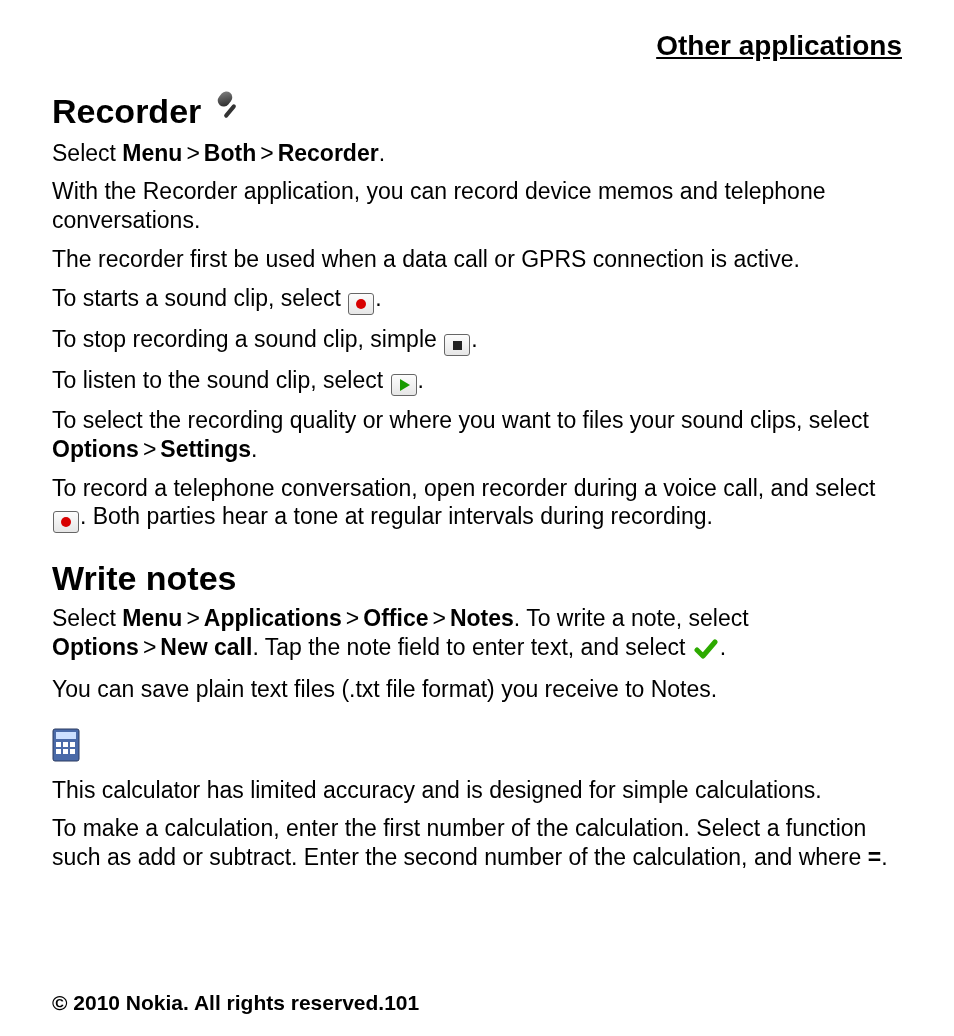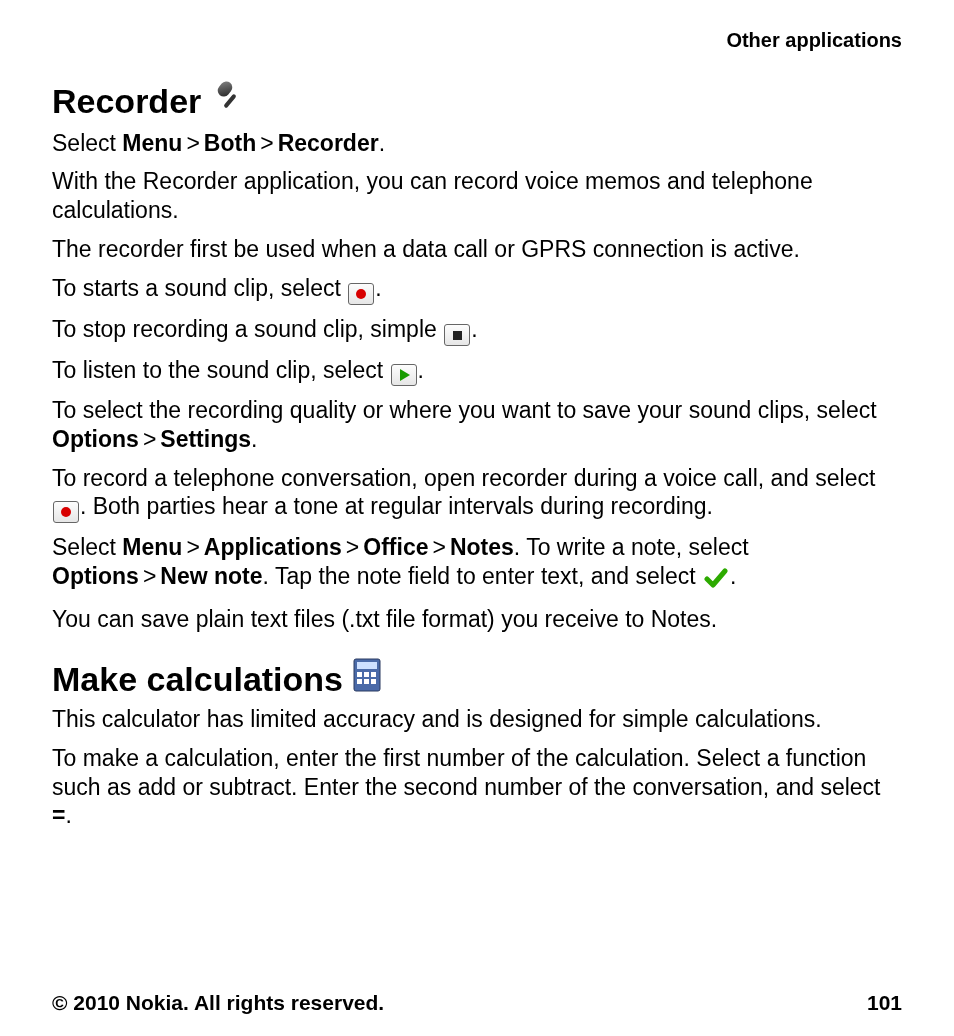--- a/index.html
+++ b/index.html
@@ -14,22 +14,23 @@
     height: 1036px;
     box-sizing: border-box;
     padding: 28px 52px 20px 52px;
     position: relative;
     font-size: 23px;
     line-height: 1.25;
   }
   .section-header {
     text-align: right;
     font-weight: bold;
-    font-size: 20px;
+    font-size: 28px;
     margin-bottom: 20px;
+    text-decoration: underline;
   }
   p {
     margin: 0 0 10px 0;
   }
   h2 {
     font-size: 34px;
     font-weight: bold;
     margin: 24px 0 4px 0;
     display: flex;
     align-items: center;
@@ -64,21 +65,21 @@
   }
   .check {
     display:inline-block; vertical-align:-4px; margin:0 2px;
   }
   .footer {
     position: absolute;
     bottom: 20px;
     left: 52px;
     right: 52px;
     display: flex;
-    justify-content: space-between;
+    justify-content: flex-start;
     font-weight: bold;
     font-size: 21px;
   }
   .mic-icon { display:inline-block; vertical-align:-6px; }
   .calc-icon { display:inline-block; vertical-align:-4px; }
 </style>
 </head>
 <body>
 
 <div class="page">
@@ -99,21 +100,21 @@
         <rect x="8" y="4" width="12" height="16" rx="6" transform="rotate(40 14 12)" fill="url(#mg)"></rect>
         <rect x="17" y="16" width="4" height="16" rx="2" transform="rotate(40 19 24)" fill="#333"></rect>
       </svg>
     </span>
   </h2>
 
   <p>
     <span>Select </span><b>Menu</b><span class="gt">&gt;</span><b>Both</b><span class="gt">&gt;</span><b>Recorder</b><span>.</span>
   </p>
 
-  <p>With the Recorder application, you can record voice memos and telephone calculations.</p>
+  <p>With the Recorder application, you can record device memos and telephone conversations.</p>
   <p>The recorder first be used when a data call or GPRS connection is active.</p>
 
   <p>
     <span>To starts a sound clip, select </span><span class="icon-btn">
         <span class="dot-red"></span>
       </span><span>.</span>
   </p>
 
   <p>
     <span>To stop recording a sound clip, simple </span><span class="icon-btn">
@@ -121,61 +122,63 @@
       </span><span>.</span>
   </p>
 
   <p>
     <span>To listen to the sound clip, select </span><span class="icon-btn">
         <span class="tri-green"></span>
       </span><span>.</span>
   </p>
 
   <p>
-    <span>To select the recording quality or where you want to save your sound clips, select </span><b>Options</b><span class="gt">&gt;</span><b>Settings</b><span>.</span>
+    <span>To select the recording quality or where you want to files your sound clips, select </span><b>Options</b><span class="gt">&gt;</span><b>Settings</b><span>.</span>
   </p>
 
   <p>
     <span>To record a telephone conversation, open recorder during a voice call, and select </span><span class="icon-btn">
         <span class="dot-red"></span>
       </span><span>. Both parties hear a tone at regular intervals during recording.</span>
   </p>
 
+  <h2>
+    <span>Write notes</span>
+  </h2>
 
   <p>
-    <span>Select </span><b>Menu</b><span class="gt">&gt;</span><b>Applications</b><span class="gt">&gt;</span><b>Office</b><span class="gt">&gt;</span><b>Notes</b><span>. To write a note, select </span><b>Options</b><span class="gt">&gt;</span><b>New note</b><span>. Tap the note field to enter text, and select </span><span class="check"><svg width="24" height="20" viewBox="0 0 24 20">
+    <span>Select </span><b>Menu</b><span class="gt">&gt;</span><b>Applications</b><span class="gt">&gt;</span><b>Office</b><span class="gt">&gt;</span><b>Notes</b><span>. To write a note, select </span><b>Options</b><span class="gt">&gt;</span><b>New call</b><span>. Tap the note field to enter text, and select </span><span class="check"><svg width="24" height="20" viewBox="0 0 24 20">
           <path d="M3 11 L9 17 L21 3" stroke="#2daa00" stroke-width="5" fill="none" stroke-linecap="round" stroke-linejoin="round"></path>
         </svg></span><span>.</span>
   </p>
 
   <p>You can save plain text files (.txt file format) you receive to Notes.</p>
 
   <h2>
-    <span>Make calculations</span>
     <span class="calc-icon">
       <svg width="28" height="34" viewBox="0 0 28 34">
         <rect x="1" y="1" width="26" height="32" rx="2" fill="#4a6aa8" stroke="#2a3a60"></rect>
         <rect x="4" y="4" width="20" height="7" fill="#cde0ff"></rect>
         <g fill="#fff">
           <rect x="4" y="14" width="5" height="5"></rect>
             <rect x="11" y="14" width="5" height="5"></rect>
             <rect x="18" y="14" width="5" height="5"></rect>
           <rect x="4" y="21" width="5" height="5"></rect>
             <rect x="11" y="21" width="5" height="5"></rect>
             <rect x="18" y="21" width="5" height="5"></rect>
         </g>
       </svg>
     </span>
   </h2>
 
 
   <p>This calculator has limited accuracy and is designed for simple calculations.</p>
 
   <p>
-    <span>To make a calculation, enter the first number of the calculation. Select a function such as add or subtract. Enter the second number of the conversation, and select </span><b>=</b><span>.</span>
+    <span>To make a calculation, enter the first number of the calculation. Select a function such as add or subtract. Enter the second number of the calculation, and where </span><b>=</b><span>.</span>
   </p>
 
   <div class="footer">
     <span>© 2010 Nokia. All rights reserved.</span>
     <span>101</span>
   </div>
 
 </div>
 
 </body></html>

